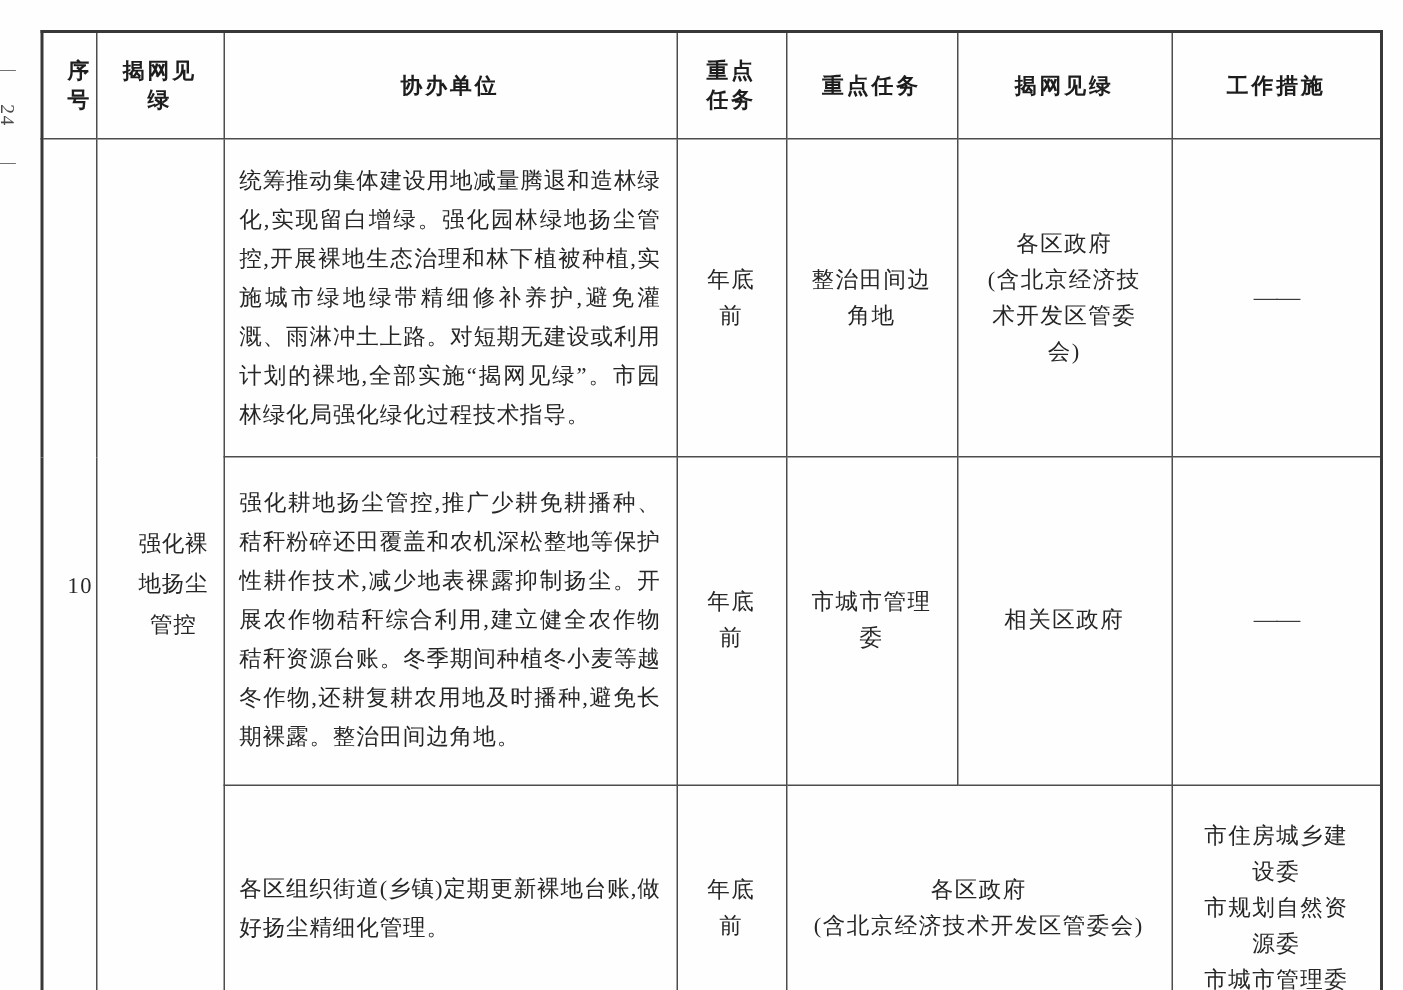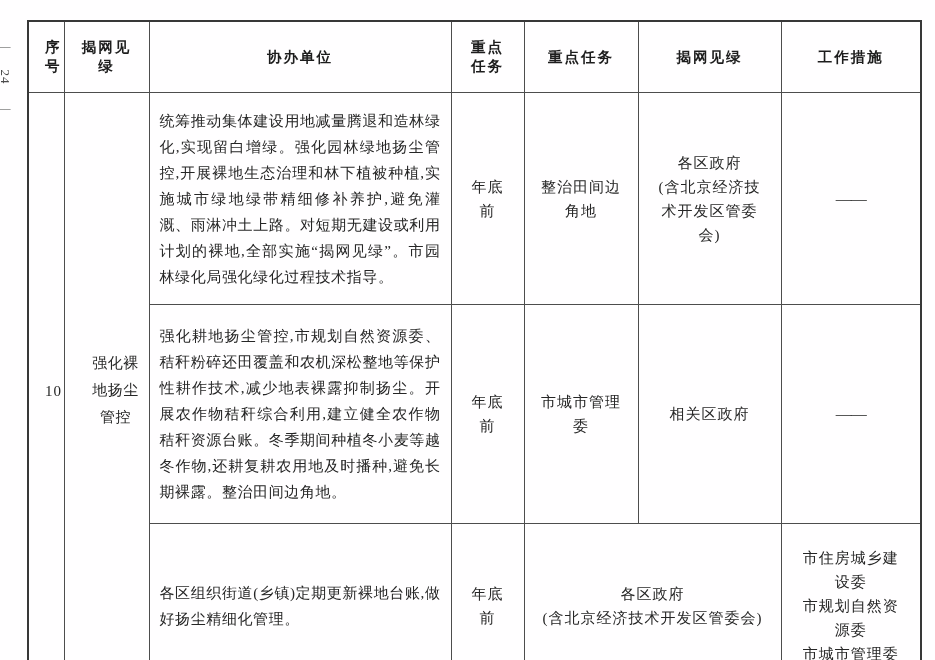--- a/index.html
+++ b/index.html
@@ -132,21 +132,21 @@
       <td class="task-name" rowspan="3">强化裸地扬尘管控</td>
       <td class="measure">统筹推动集体建设用地减量腾退和造林绿化,实现留白增绿。强化园林绿地扬尘管控,开展裸地生态治理和林下植被种植,实施城市绿地绿带精细修补养护,避免灌溉、雨淋冲土上路。对短期无建设或利用计划的裸地,全部实施“揭网见绿”。市园林绿化局强化绿化过程技术指导。</td>
       <td class="center">年底前</td>
       <td class="center">整治田间边角地</td>
       <td class="center pre">各区政府
 (含北京经济技术开发区管委会)</td>
       <td class="center dash-cell">——</td>
     </tr>
 
     <tr class="body-row-2">
-      <td class="measure">强化耕地扬尘管控,市规划自然资源委、秸秆粉碎还田覆盖和农机深松整地等保护性耕作技术,减少地表裸露抑制扬尘。开展农作物秸秆综合利用,建立健全农作物秸秆资源台账。冬季期间种植冬小麦等越冬作物,还耕复耕农用地及时播种,避免长期裸露。整治田间边角地。</td>
+      <td class="measure">强化耕地扬尘管控,推广少耕免耕播种、秸秆粉碎还田覆盖和农机深松整地等保护性耕作技术,减少地表裸露抑制扬尘。开展农作物秸秆综合利用,建立健全农作物秸秆资源台账。冬季期间种植冬小麦等越冬作物,还耕复耕农用地及时播种,避免长期裸露。整治田间边角地。</td>
       <td class="center">年底前</td>
       <td class="center">市城市管理委</td>
       <td class="center">相关区政府</td>
       <td class="center dash-cell">——</td>
     </tr>
 
     <tr class="body-row-3">
       <td class="measure">各区组织街道(乡镇)定期更新裸地台账,做好扬尘精细化管理。</td>
       <td class="center">年底前</td>
       <td class="center pre" colspan="2">各区政府

